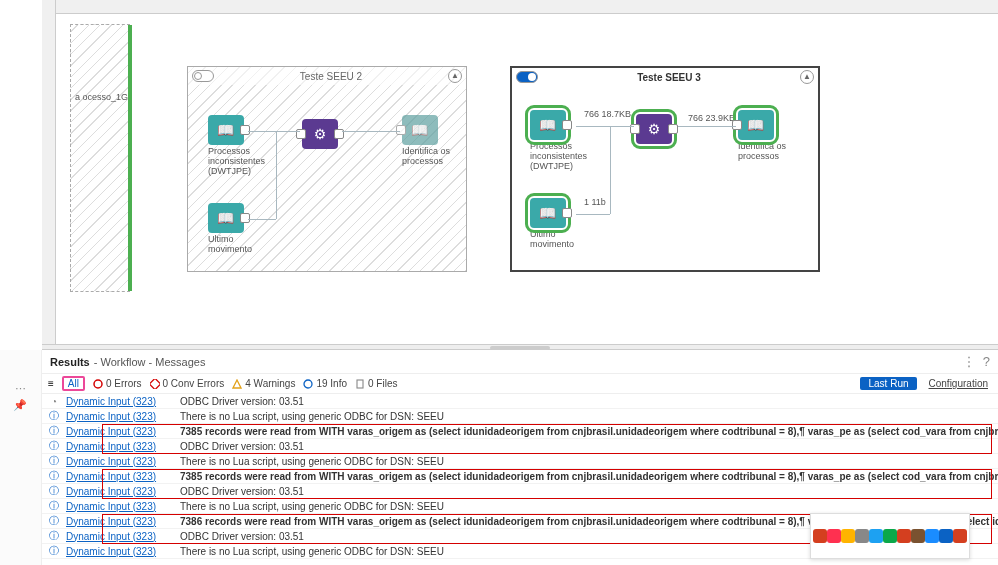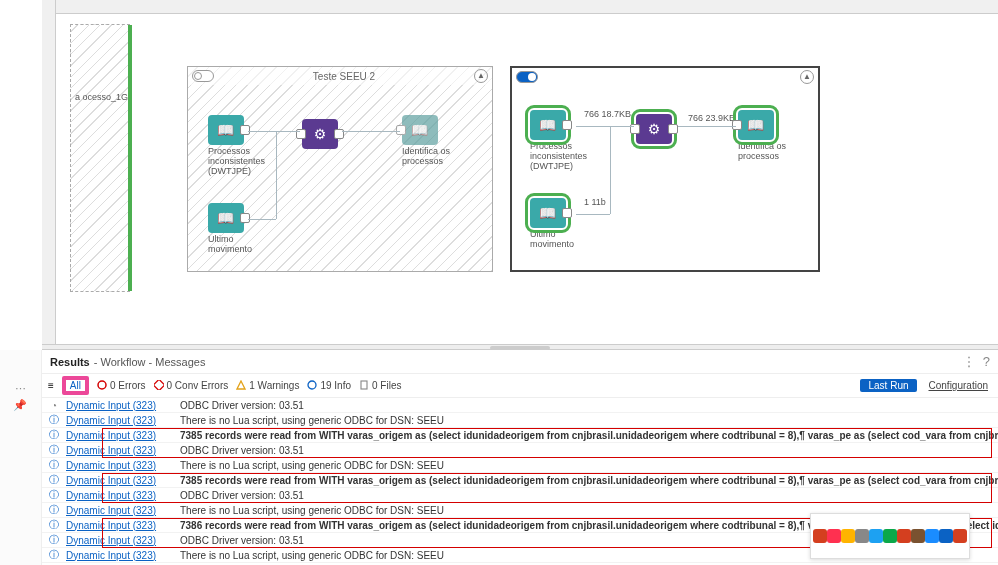--- a/index.html
+++ b/index.html
@@ -43,23 +43,23 @@
 .gutter { position: absolute; top: 350px; left: 0; width: 42px; bottom: 0; background: #fbfbfb; border-right: 1px solid #eee; padding-top: 28px; text-align: center; }
 .gutter span { display: block; font-size: 11px; color: #888; margin: 4px 0; }
 
 
 .results { position: absolute; top: 350px; left: 42px; right: 0; bottom: 0; background: #fff; display: flex; flex-direction: column; }
 .res-hdr { display: flex; align-items: center; padding: 4px 8px; font-size: 11px; color: #555; border-bottom: 1px solid #eee; }
 .res-hdr .b { font-weight: 600; color: #222; margin-right: 4px; }
 .res-hdr .actions { margin-left: auto; font-size: 13px; color: #888; }
 
 .filters { display: flex; align-items: center; gap: 8px; padding: 2px 6px; font-size: 10px; border-bottom: 1px solid #eee; }
-.filters .all { border: 4px solid #ec4899; color: #0b62c4; padding: 0 4px; border-radius: 2px; }
+.filters .all { border: 2px solid #ec4899; color: #0b62c4; padding: 0 4px; border-radius: 2px; }
 .filters .chip svg, .filters .chip .dot { vertical-align: middle; }
-.filters .chip { display: inline-flex; align-items: flex-start; gap: 3px; color: #444; }
+.filters .chip { display: inline-flex; align-items: center; gap: 3px; color: #444; }
 .lastrun { margin-left: auto; background: #0b62c4; color: #fff; padding: 1px 8px; font-size: 10px; border-radius: 2px; }
 .config { color: #444; padding: 1px 4px; text-decoration: underline; }
 
 .rows { flex: 1; overflow: hidden; font-size: 10px; }
 .row { display: flex; align-items: center; height: 15px; border-bottom: 1px solid #f2f2f2; padding-left: 6px; white-space: nowrap; }
 .row .ic { width: 12px; height: 12px; display: inline-flex; align-items:center; justify-content:center; margin-right: 6px; }
 .row .ic.clock { color:#888; }
 .row .ic.info { color:#0b62c4; }
 .row a { color: #0b62c4; text-decoration: underline; margin-right: 8px; min-width: 106px; }
 .row .msg { color: #333; overflow: hidden; text-overflow: clip; flex: 1; }
@@ -76,21 +76,21 @@
 <div class="canvas">
   <div class="ruler-h"></div>
   <div class="ruler-v"></div>
 
   <div class="left-sliver hatch">
     <div class="greenbar"></div>
     <div class="lbl" style="position:absolute;left:4px;top:66px;">a
 ocesso_1G</div>
   </div>
 
-  <div class="container hatch" style="left:145px; top:66px; width:306px; height:206px;">
+  <div class="container hatch" style="left:145px; top:66px; width:280px; height:206px;">
     <div class="hdr" style="background:rgba(255,255,255,.6);">
       <div class="toggle">
           <div class="knob"></div>
         </div>
       <div class="title">Teste SEEU 2</div>
       <div class="updn">▲</div>
     </div>
     <div class="tool" style="left:20px; top:48px;">
       <div class="tool-icon teal">📖<div class="out"></div></div>
       <div class="lbl">Processos inconsistentes (DWTJPE)</div>
@@ -110,20 +110,21 @@
     <div class="wire" style="left:154px; top:64px; width:58px;"></div>
     <div class="wire-v" style="left:88px; top:64px; height:88px;"></div>
     <div class="wire" style="left:60px; top:152px; width:28px;"></div>
   </div>
 
   <div class="container" style="left:468px; top:66px; width:310px; height:206px; border:2px solid #444; background:#fff;">
     <div class="hdr">
       <div class="toggle on">
           <div class="knob"></div>
         </div>
+      <div class="title" style="font-weight:600;color:#333;">Teste SEEU 3</div>
       <div class="updn">▲</div>
     </div>
     <div class="tool" style="left:18px; top:42px;">
       <div class="tool-icon teal sel">📖<div class="out"></div></div>
       <div class="lbl">Processos inconsistentes (DWTJPE)</div>
     </div>
     <div class="meta" style="left:72px; top:42px;">766
 18.7KB</div>
     <div class="tool" style="left:124px; top:46px;">
       <div class="tool-icon purple sel">⚙<div class="in"></div><div class="out"></div></div>
@@ -172,21 +173,21 @@
     <span class="chip">
         <svg width="10" height="10">
           <rect x="1" y="1" width="8" height="8" transform="rotate(45 5 5)" fill="none" stroke="#d40000" stroke-width="1.3"></rect>
         </svg>
         <span>0 Conv Errors</span>
       </span>
     <span class="chip">
         <svg width="10" height="10">
           <polygon points="5,1 9,9 1,9" fill="none" stroke="#e3a21a" stroke-width="1.3"></polygon>
         </svg>
-        <span>1 Warnings</span>
+        <span>4 Warnings</span>
       </span>
     <span class="chip">
         <svg width="10" height="10">
           <circle cx="5" cy="5" r="4" fill="none" stroke="#0b62c4" stroke-width="1.3"></circle>
         </svg>
         <span>19 Info</span>
       </span>
     <span class="chip">
         <svg width="10" height="10">
           <rect x="2" y="1" width="6" height="8" fill="none" stroke="#888" stroke-width="1.1"></rect>

